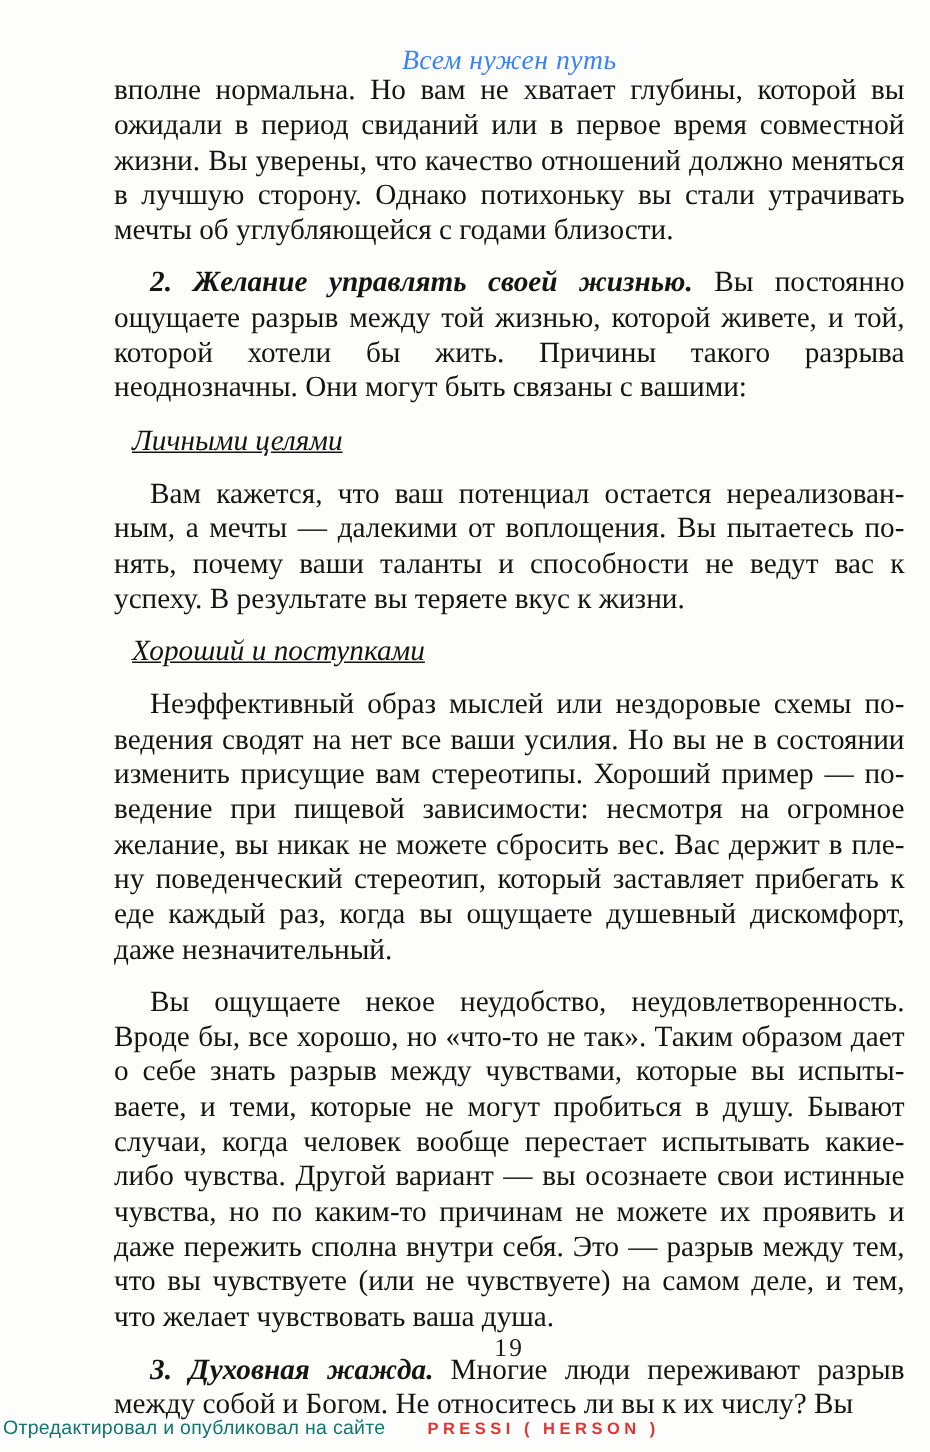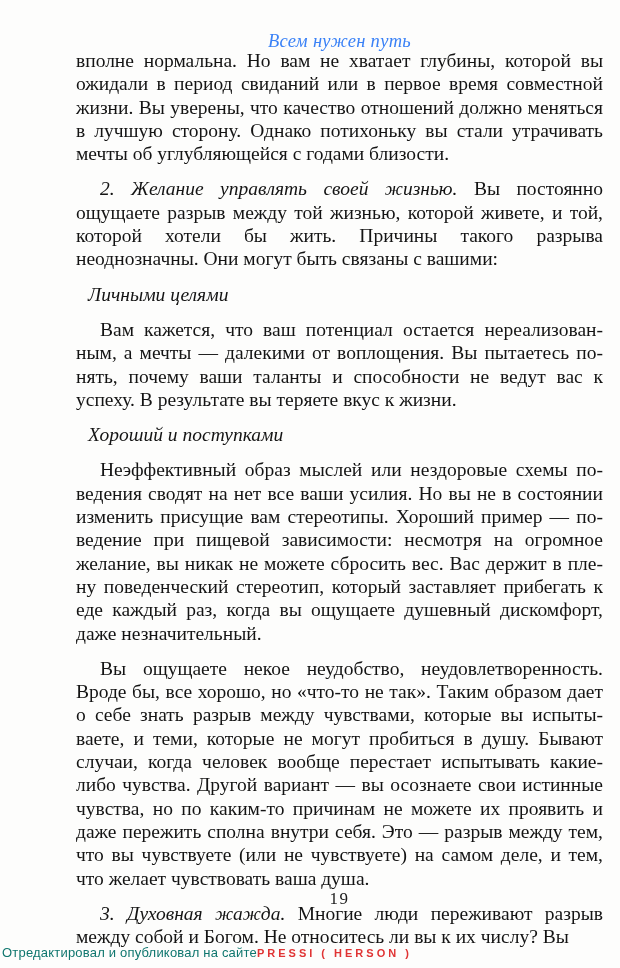--- a/index.html
+++ b/index.html
@@ -31,26 +31,27 @@
     left: 64px;
     width: 551px;
     font-size: 19.5px;
     line-height: 23.3px;
     text-align: justify;
     hyphens: manual;
     -webkit-hyphens: manual;
   }
   .para { margin: 12px; text-indent: 24px; }
   .para.no-indent { text-indent: 0; }
-  .lead { font-weight: normal; font-style: italic; }
+  .lead { font-weight: bold; font-style: italic; }
   .subhead {
     margin: 0;
     text-indent: 24px;
     font-style: italic;
     text-align: left;
+    text-decoration: underline;
   }
   .page-number {
     position: absolute;
     top: 889px;
     left: 64px;
     width: 551px;
     text-align: center;
     font-size: 17px;
     letter-spacing: 1.5px;
     color: #1b1b1b;
@@ -65,21 +66,21 @@
   .stamp-prefix {
     font-size: 13px;
     color: #0f766e;
     letter-spacing: 0.2px;
   }
   .stamp-site {
     font-size: 11px;
     font-weight: bold;
     color: #e03434;
     letter-spacing: 3px;
-    margin-left: 0;
+    margin-left: 28px;
   }
 </style>
 </head>
 <body>
 
 <div class="page">
 
   <div class="running-header">Всем нужен путь</div>
 
   <div class="text-block">

